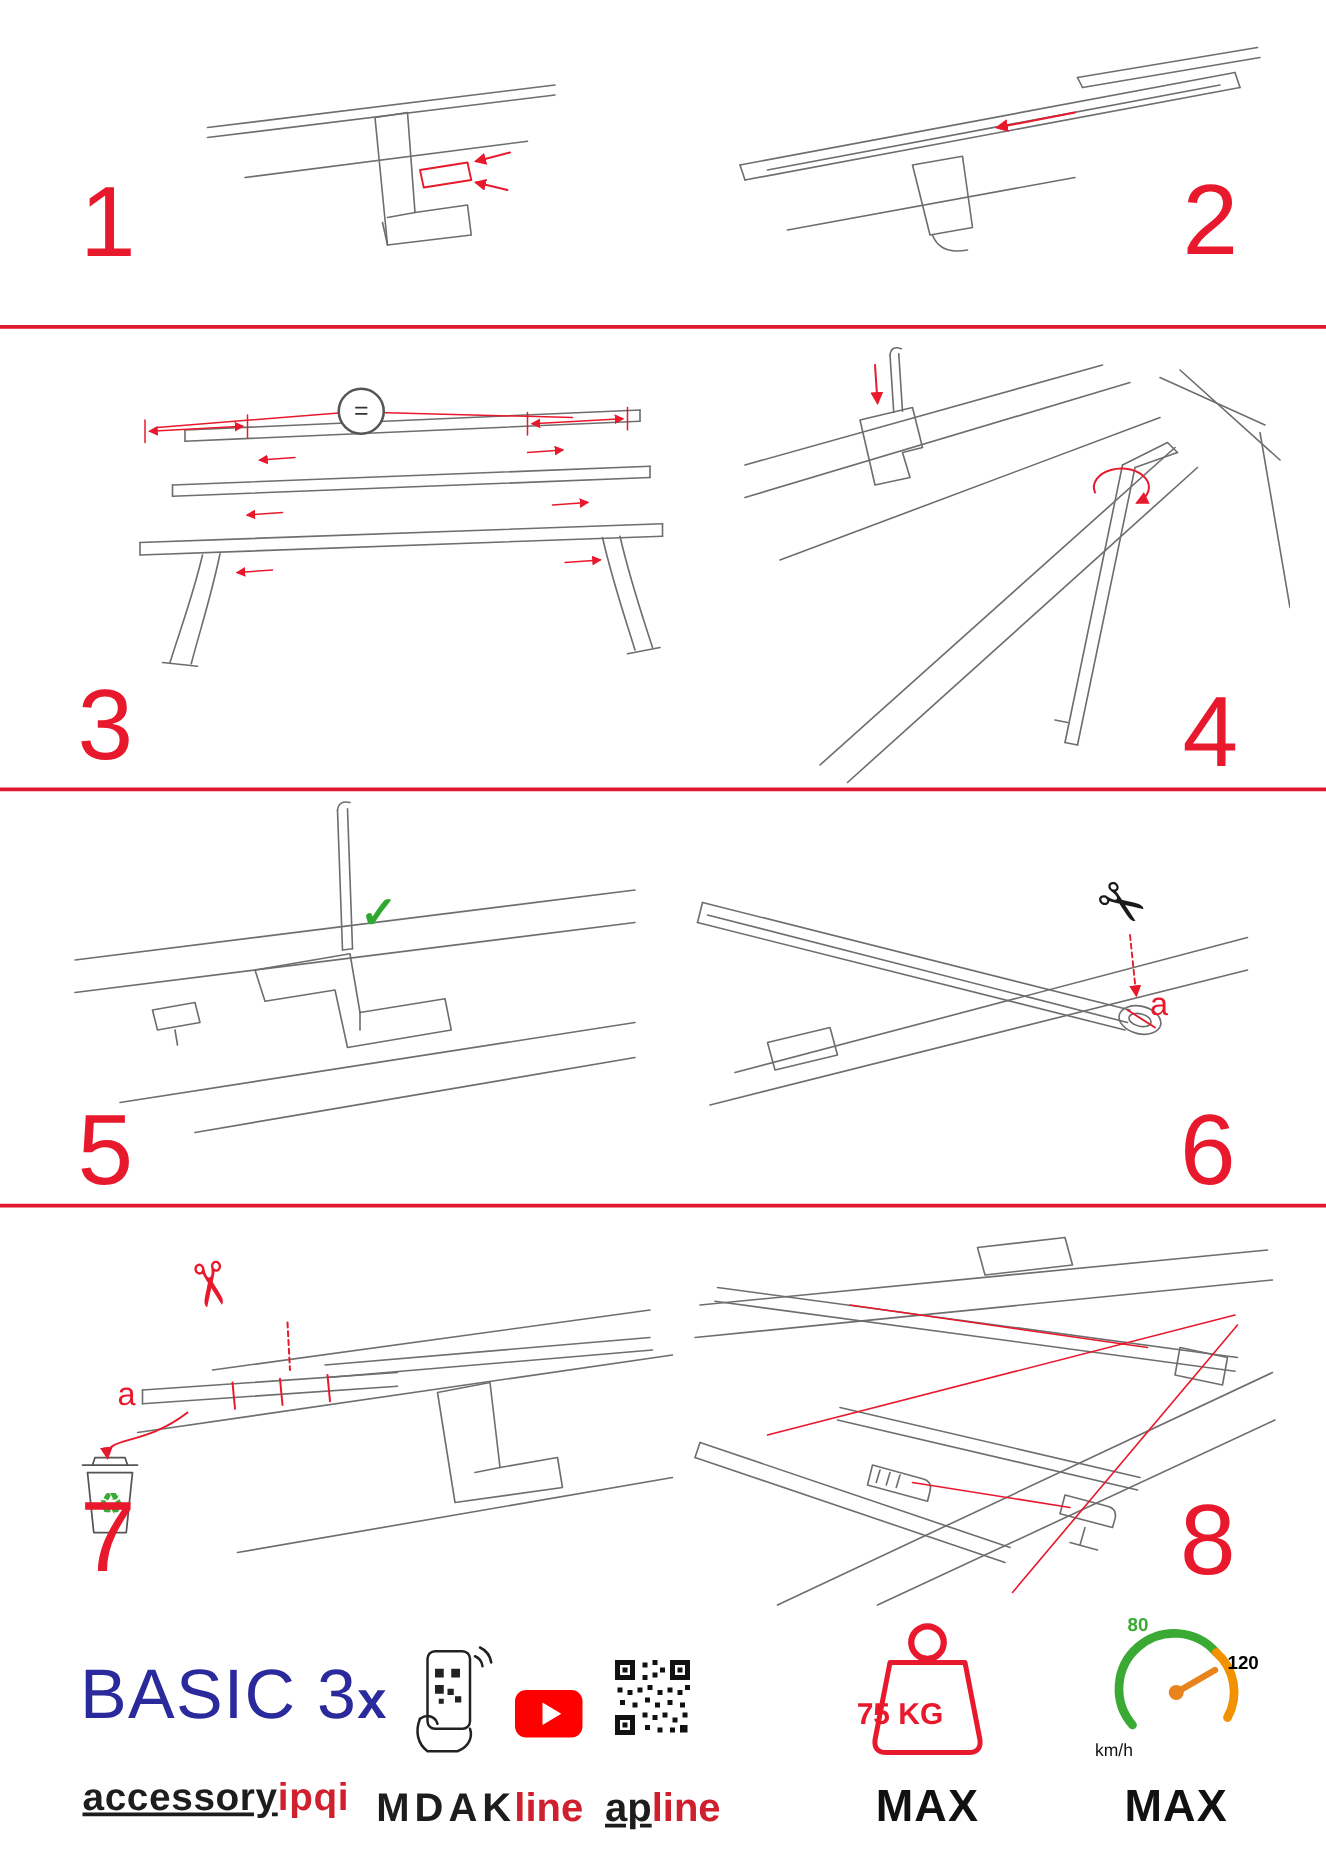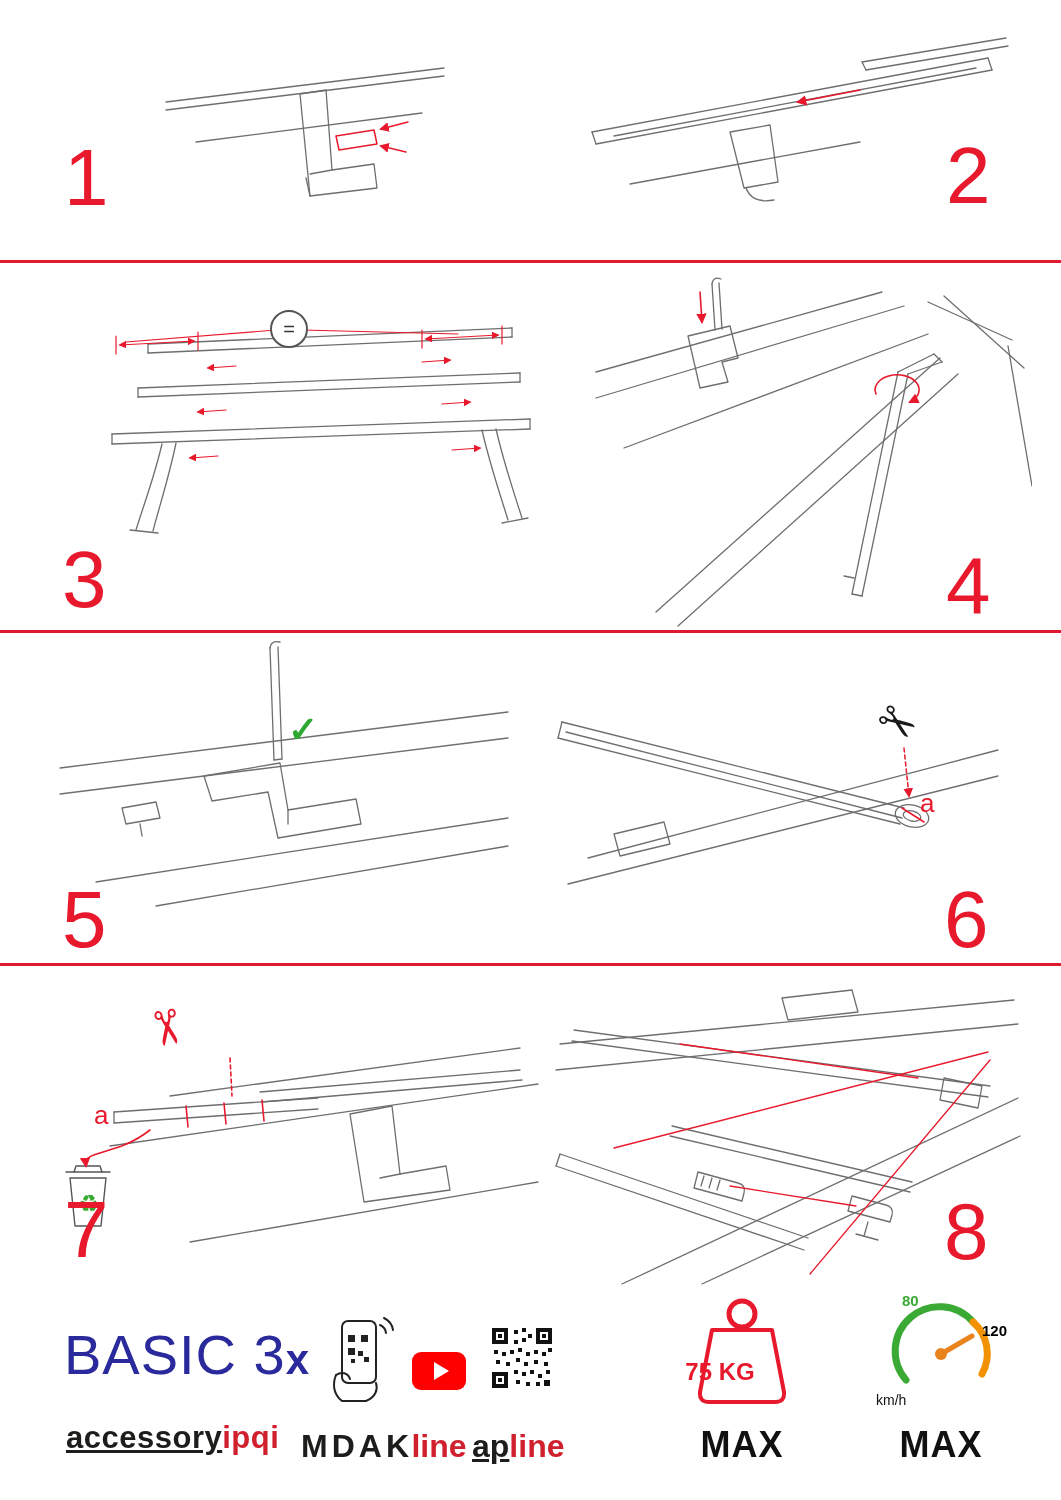--- a/index.html
+++ b/index.html
@@ -326,21 +326,21 @@
       <rect x="6" y="6" width="8" height="8"></rect>
         <rect x="50" y="6" width="8" height="8"></rect>
         <rect x="6" y="50" width="8" height="8"></rect>
     </g>
     <g fill="#111">
       <rect x="8" y="8" width="4" height="4"></rect>
         <rect x="52" y="8" width="4" height="4"></rect>
         <rect x="8" y="52" width="4" height="4"></rect>
     </g>
   </svg>
-  <div class="partner-label" style="left:472px;top:1428px;width:86px;font-weight:600">
+  <div class="partner-label" style="left:484px;top:1428px;width:86px;font-weight:600">
     <span class="sub-black">ap</span><span class="sub-red">line</span>
   </div>
 
   <svg class="abs" style="left:682px;top:1296px" width="120" height="112" viewBox="0 0 120 112">
     <circle cx="60" cy="18" r="13" stroke="#e8192c" stroke-width="5" fill="none"></circle>
     <path d="M30,34 L90,34 L102,96 Q103,106 93,106 L27,106 Q17,106 18,96 Z" stroke="#e8192c" stroke-width="4" fill="#ffffff" stroke-linejoin="round"></path>
   </svg>
   <div class="weight-value" style="left:660px;top:1358px;width:120px">75 KG</div>
   <div class="max-label" style="left:682px;top:1424px;width:120px">MAX</div>
 

